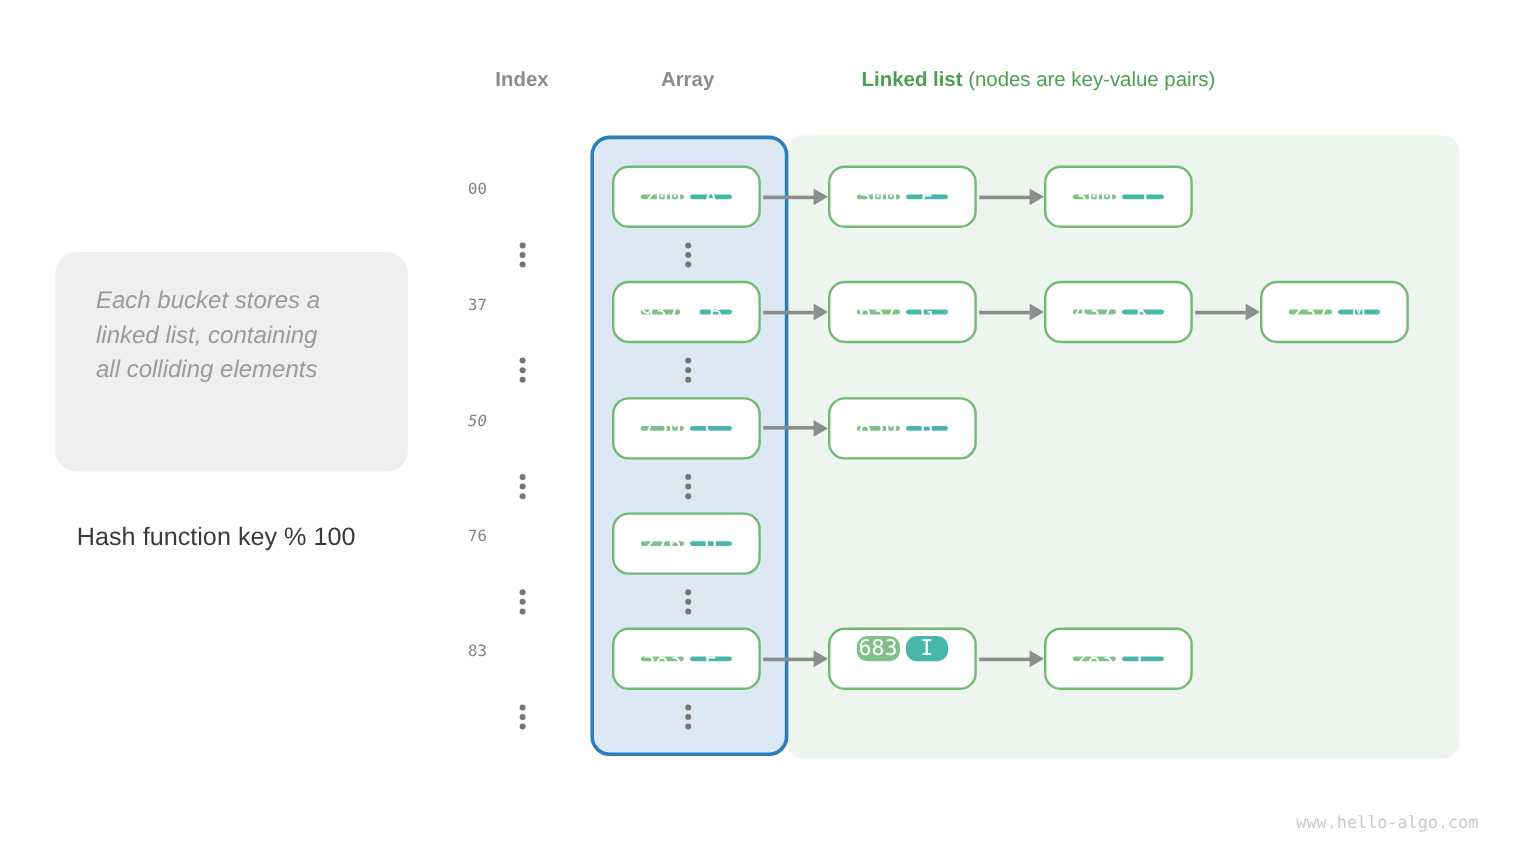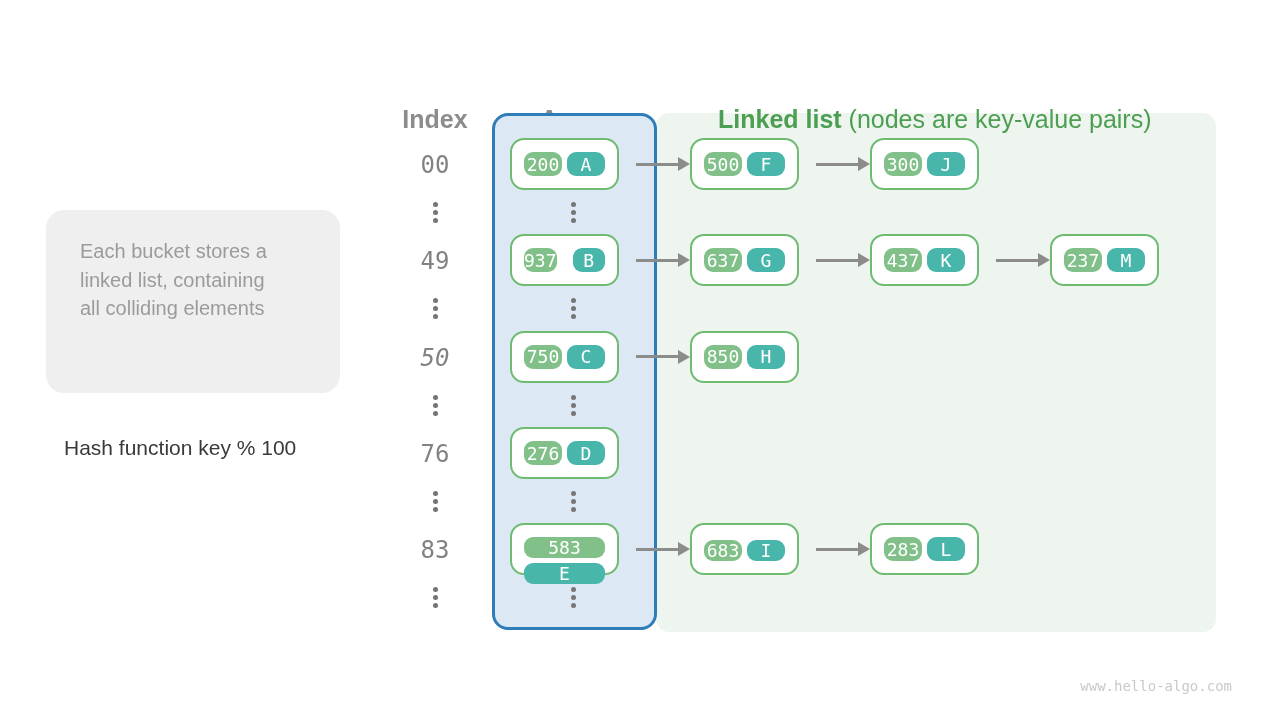--- a/index.html
+++ b/index.html
@@ -12,52 +12,52 @@
     position:absolute;left:656px;top:113px;width:560px;height:519px;
     background:var(--panel-green);border-radius:13px;
   }
   .array-col{
     position:absolute;left:492px;top:113px;width:165px;height:517px;
     background:var(--array-bg);border:3px solid var(--array-border);
     border-radius:16px;box-sizing:border-box;z-index:2;
   }
   
   .col-header{
-    position:absolute;top:57px;font-size:25px;font-weight:bold;
-    color:var(--gray-header);text-align:center;white-space:nowrap;margin-top:48px;
+    position:absolute;top:57px;font-size:17px;font-weight:bold;
+    color:var(--gray-header);text-align:center;white-space:nowrap;
   }
   .hdr-index{left:385px;width:100px;}
   .hdr-array{left:523px;width:100px;}
   .hdr-linked{left:718px;text-align:left;color:var(--green-header);}
   .hdr-linked .rest{font-weight:normal;}
   
   .note-card{
     position:absolute;left:46px;top:210px;width:294px;height:183px;
     background:var(--card-bg);border-radius:18px;box-sizing:border-box;
     padding:27px 30px 0 34px;
   }
   .note-title{font-size:20px;font-weight:bold;color:var(--dark-text);margin:0 0 20px 0;}
-  .note-body{font-size:20px;color:var(--muted-text);line-height:28.5px;white-space:pre-line;}
+  .note-body{font-size:20px;color:var(--muted-text);line-height:28.5px;white-space:pre-line;font-style:italic;}
   .hash-title{
     position:absolute;left:64px;top:436px;font-size:21px;color:var(--dark-text);white-space:nowrap;
   }
   .hash-body{
     position:absolute;left:64px;top:481px;font-size:20px;color:var(--muted-text);
     line-height:28.5px;white-space:pre-line;
   }
   
   .index-label{
-    position:absolute;width:90px;text-align:center;
-    font-family:"DejaVu Sans Mono",monospace;font-size:24px;color:var(--index-text);
+    position:absolute;width:90px;
+    font-family:"DejaVu Sans Mono",monospace;font-size:13px;color:var(--index-text);
     z-index:3;
   }
   .kv-node{
-    position:absolute;width:109px;height:52px;box-sizing:border-box;
+    position:absolute;width:124px;height:52px;box-sizing:border-box;
     background:#ffffff;border:2px solid var(--node-border);border-radius:14px;
-    display:flex;align-items:stretch;gap:5px;padding:12px;z-index:4;
+    display:flex;align-items:stretch;gap:5px;padding:22px;z-index:4;
   }
   .kv-key,.kv-val{
     flex:1;border-radius:9px;display:flex;align-items:center;justify-content:center;
     font-family:"DejaVu Sans Mono",monospace;font-size:18px;color:#ffffff;
   }
   .kv-key{background:var(--key-bg);}
   .kv-val{background:var(--val-bg);}
   .arrow{position:absolute;height:14px;z-index:5;}
   .arrow .shaft{position:absolute;left:0;right:9px;top:5.5px;height:3px;background:var(--arrow);}
   .arrow .head{
@@ -112,21 +112,21 @@
         <div class="kv-val">F</div>
       </div>
       <div class="arrow" style="left: 816px; top: 157px; width: 54px;">
         <div class="shaft"></div>
         <div class="head"></div>
       </div>
       <div class="kv-node" style="left: 870px; top: 138px;">
         <div class="kv-key">300</div>
         <div class="kv-val">J</div>
       </div>
-      <div class="index-label" style="left: 390px; top: 247px;">49</div>
+      <div class="index-label" style="left: 390px; top: 247px;">37</div>
       <div class="kv-node" style="left: 510px; top: 234px; gap: 16px;">
         <div class="kv-key">937</div>
         <div class="kv-val">B</div>
       </div>
       <div class="arrow" style="left: 636px; top: 253px; width: 54px;">
         <div class="shaft"></div>
         <div class="head"></div>
       </div>
       <div class="kv-node" style="left: 690px; top: 234px;">
         <div class="kv-key">637</div>
@@ -160,21 +160,21 @@
       <div class="kv-node" style="left: 690px; top: 330.5px;">
         <div class="kv-key">850</div>
         <div class="kv-val">H</div>
       </div>
       <div class="index-label" style="left: 390px; top: 440px;">76</div>
       <div class="kv-node" style="left: 510px; top: 427px;">
         <div class="kv-key">276</div>
         <div class="kv-val">D</div>
       </div>
       <div class="index-label" style="left: 390px; top: 536px;">83</div>
-      <div class="kv-node" style="left: 510px; top: 523px; flex-direction: column;">
+      <div class="kv-node" style="left: 510px; top: 523px;">
         <div class="kv-key">583</div>
         <div class="kv-val">E</div>
       </div>
       <div class="arrow" style="left: 636px; top: 542px; width: 54px;">
         <div class="shaft"></div>
         <div class="head"></div>
       </div>
       <div class="kv-node" style="left: 690px; top: 523px; align-items: flex-end;">
         <div class="kv-key">683</div>
         <div class="kv-val">I</div>

